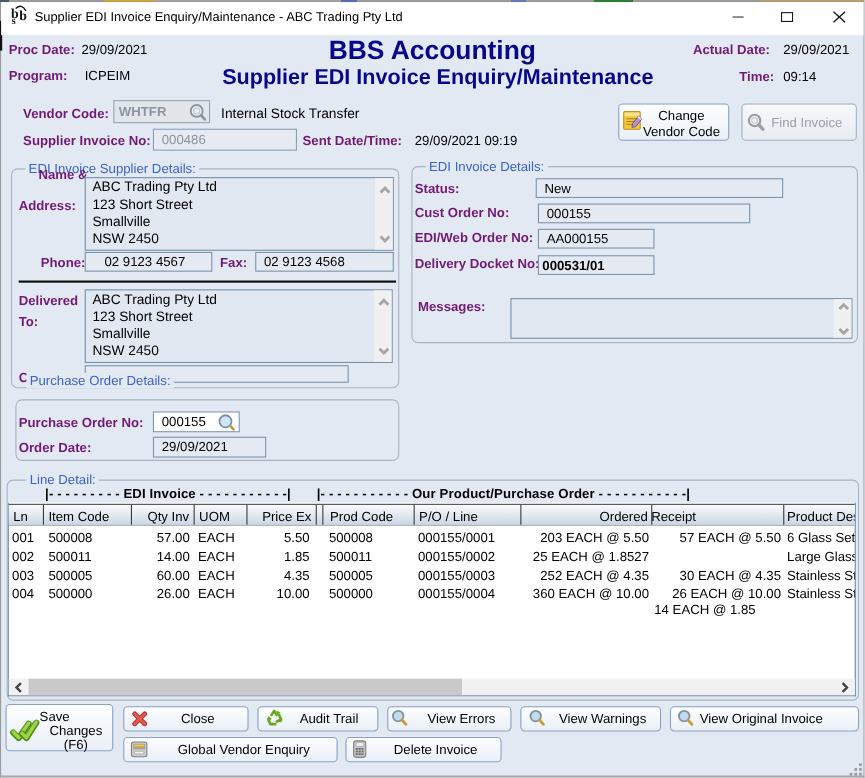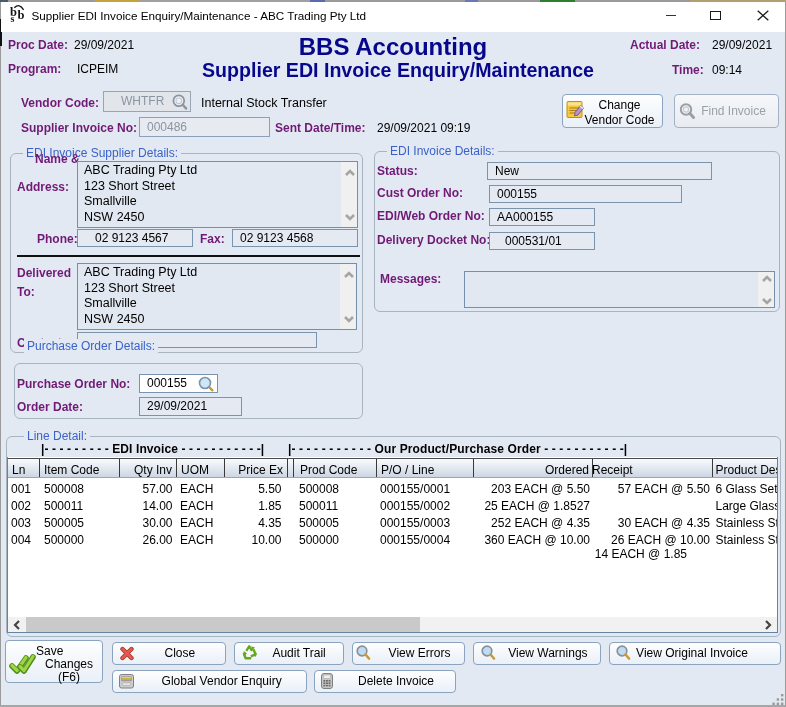--- a/index.html
+++ b/index.html
@@ -49,21 +49,21 @@
 <div class="lbl" style="left:8px;top:62px;">Program:</div>
 <div class="txt" style="left:77px;top:62px;">ICPEIM</div>
 <div class="abs navy" style="left:0;top:34px;width:786px;text-align:center;font-size:24px;font-weight:bold;line-height:1.05;">BBS Accounting</div>
 <div class="abs navy" style="left:5px;top:60px;width:786px;text-align:center;font-size:19.6px;font-weight:bold;line-height:1.05;">Supplier EDI Invoice Enquiry/Maintenance</div>
 <div class="lbl" style="left:630px;top:38px;">Actual Date:</div>
 <div class="txt" style="left:712px;top:38px;">29/09/2021</div>
 <div class="lbl" style="left:672px;top:63px;">Time:</div>
 <div class="txt" style="left:712px;top:63px;">09:14</div>
 
 <div class="lbl" style="left:21px;top:96px;">Vendor Code:</div>
-<div class="inp" style="left:103px;top:91px;width:88px;height:21px;background:#e2e6ea;border-color:#98a5b4;color:#8b95a1;line-height:19px;padding-left:17px;">WHTFR</div>
+<div class="inp" style="left:103px;top:91px;width:88px;height:21px;background:#e2e6ea;border-color:#98a5b4;color:#8b95a1;line-height:19px;padding-left:4px;font-weight:bold;">WHTFR</div>
 <svg class="abs" style="left:171px;top:93px;" width="18" height="18" viewBox="0 0 18 18">
   <circle cx="7.8" cy="7.8" r="5.4" fill="#eef2f6" stroke="#8b95a1" stroke-width="1.8"></circle>
   <circle cx="7.8" cy="7.8" r="2.8" fill="none" stroke="#c0c8d0" stroke-width="1.1"></circle>
   <line x1="12" y1="12" x2="15.2" y2="15.6" stroke="#8b95a1" stroke-width="2.4" stroke-linecap="round"></line>
 </svg>
 <div class="txt" style="left:201px;top:96px;font-size:12.5px;">Internal Stock Transfer</div>
 
 <div class="lbl" style="left:21px;top:121px;">Supplier Invoice No:</div>
 <div class="inp" style="left:139px;top:117px;width:131px;height:20px;background:#e7ebf1;border-color:#8ba0ba;color:#8b95a1;line-height:18px;padding-left:7px;">000486</div>
 <div class="lbl" style="left:275px;top:121px;">Sent Date/Time:</div>
@@ -129,21 +129,21 @@
 
 <div class="grp" style="left:374px;top:151px;width:406px;height:161px;"></div>
 <div class="grplbl" style="left:387px;top:144px;">EDI Invoice Details:</div>
 <div class="lbl" style="left:377px;top:164px;">Status:</div>
 <div class="inp" style="left:487px;top:162px;width:225px;height:18px;line-height:16px;padding-left:7px;">New</div>
 <div class="lbl" style="left:377px;top:185.7px;">Cust Order No:</div>
 <div class="inp" style="left:489px;top:185px;width:193px;height:18px;line-height:16px;padding-left:7px;">000155</div>
 <div class="lbl" style="left:377px;top:209px;">EDI/Web Order No:</div>
 <div class="inp" style="left:489px;top:208px;width:106px;height:18px;line-height:16px;padding-left:7px;">AA000155</div>
 <div class="lbl" style="left:377px;top:233px;">Delivery Docket No:</div>
-<div class="inp" style="left:489px;top:232px;width:106px;height:18px;line-height:16px;padding-left:15px;">000531/01</div>
+<div class="inp" style="left:489px;top:232px;width:106px;height:18px;line-height:16px;padding-left:3px;font-weight:bold;">000531/01</div>
 <div class="lbl" style="left:380px;top:272px;">Messages:</div>
 <div class="inp" style="left:464px;top:271px;width:311px;height:37px;background:#e2e8f1;border-color:#7490ab;"></div>
 <div class="abs" style="left:758px;top:272px;width:16px;height:35px;background:#f0f0f0;"></div>
 <svg class="abs" style="left:761.5px;top:275px;" width="10" height="8" viewBox="0 0 10 8">
     <path d="M1 6 L5 2 L9 6" fill="none" stroke="#a5a5a5" stroke-width="2.6"></path>
   </svg>
 <svg class="abs" style="left:761.5px;top:297px;" width="10" height="8" viewBox="0 0 10 8">
     <path d="M1 2 L5 6 L9 2" fill="none" stroke="#a5a5a5" stroke-width="2.6"></path>
   </svg>
 
@@ -202,21 +202,21 @@
 <div class="txt" style="left:120px;top:499.2px;width:52.5px;text-align:right;">14.00</div>
 <div class="txt" style="left:180px;top:499.2px;">EACH</div>
 <div class="txt" style="left:224px;top:499.2px;width:57.5px;text-align:right;">1.85</div>
 <div class="txt" style="left:299px;top:499.2px;">500011</div>
 <div class="txt" style="left:380px;top:499.2px;">000155/0002</div>
 <div class="txt" style="left:440px;top:499.2px;width:150px;text-align:right;">25 EACH @ 1.8527</div>
 <div class="txt" style="left:537px;top:499.2px;width:150px;text-align:right;margin-top:48px;">14 EACH @ 1.85</div>
 <div class="abs" style="left:715.5px;top:499.2px;width:61.5px;overflow:hidden;font-size:12px;white-space:nowrap;">Large Glass</div>
 <div class="txt" style="left:11px;top:516px;">003</div>
 <div class="txt" style="left:44px;top:516px;">500005</div>
-<div class="txt" style="left:120px;top:516px;width:52.5px;text-align:right;">30.00</div>
+<div class="txt" style="left:120px;top:516px;width:52.5px;text-align:right;">60.00</div>
 <div class="txt" style="left:180px;top:516px;">EACH</div>
 <div class="txt" style="left:224px;top:516px;width:57.5px;text-align:right;">4.35</div>
 <div class="txt" style="left:299px;top:516px;">500005</div>
 <div class="txt" style="left:380px;top:516px;">000155/0003</div>
 <div class="txt" style="left:440px;top:516px;width:150px;text-align:right;">252 EACH @ 4.35</div>
 <div class="txt" style="left:560px;top:516px;width:150px;text-align:right;">30 EACH @ 4.35</div>
 <div class="abs" style="left:715.5px;top:516px;width:61.5px;overflow:hidden;font-size:12px;white-space:nowrap;">Stainless St</div>
 <div class="txt" style="left:11px;top:532.8px;">004</div>
 <div class="txt" style="left:44px;top:532.8px;">500000</div>
 <div class="txt" style="left:120px;top:532.8px;width:52.5px;text-align:right;">26.00</div>

